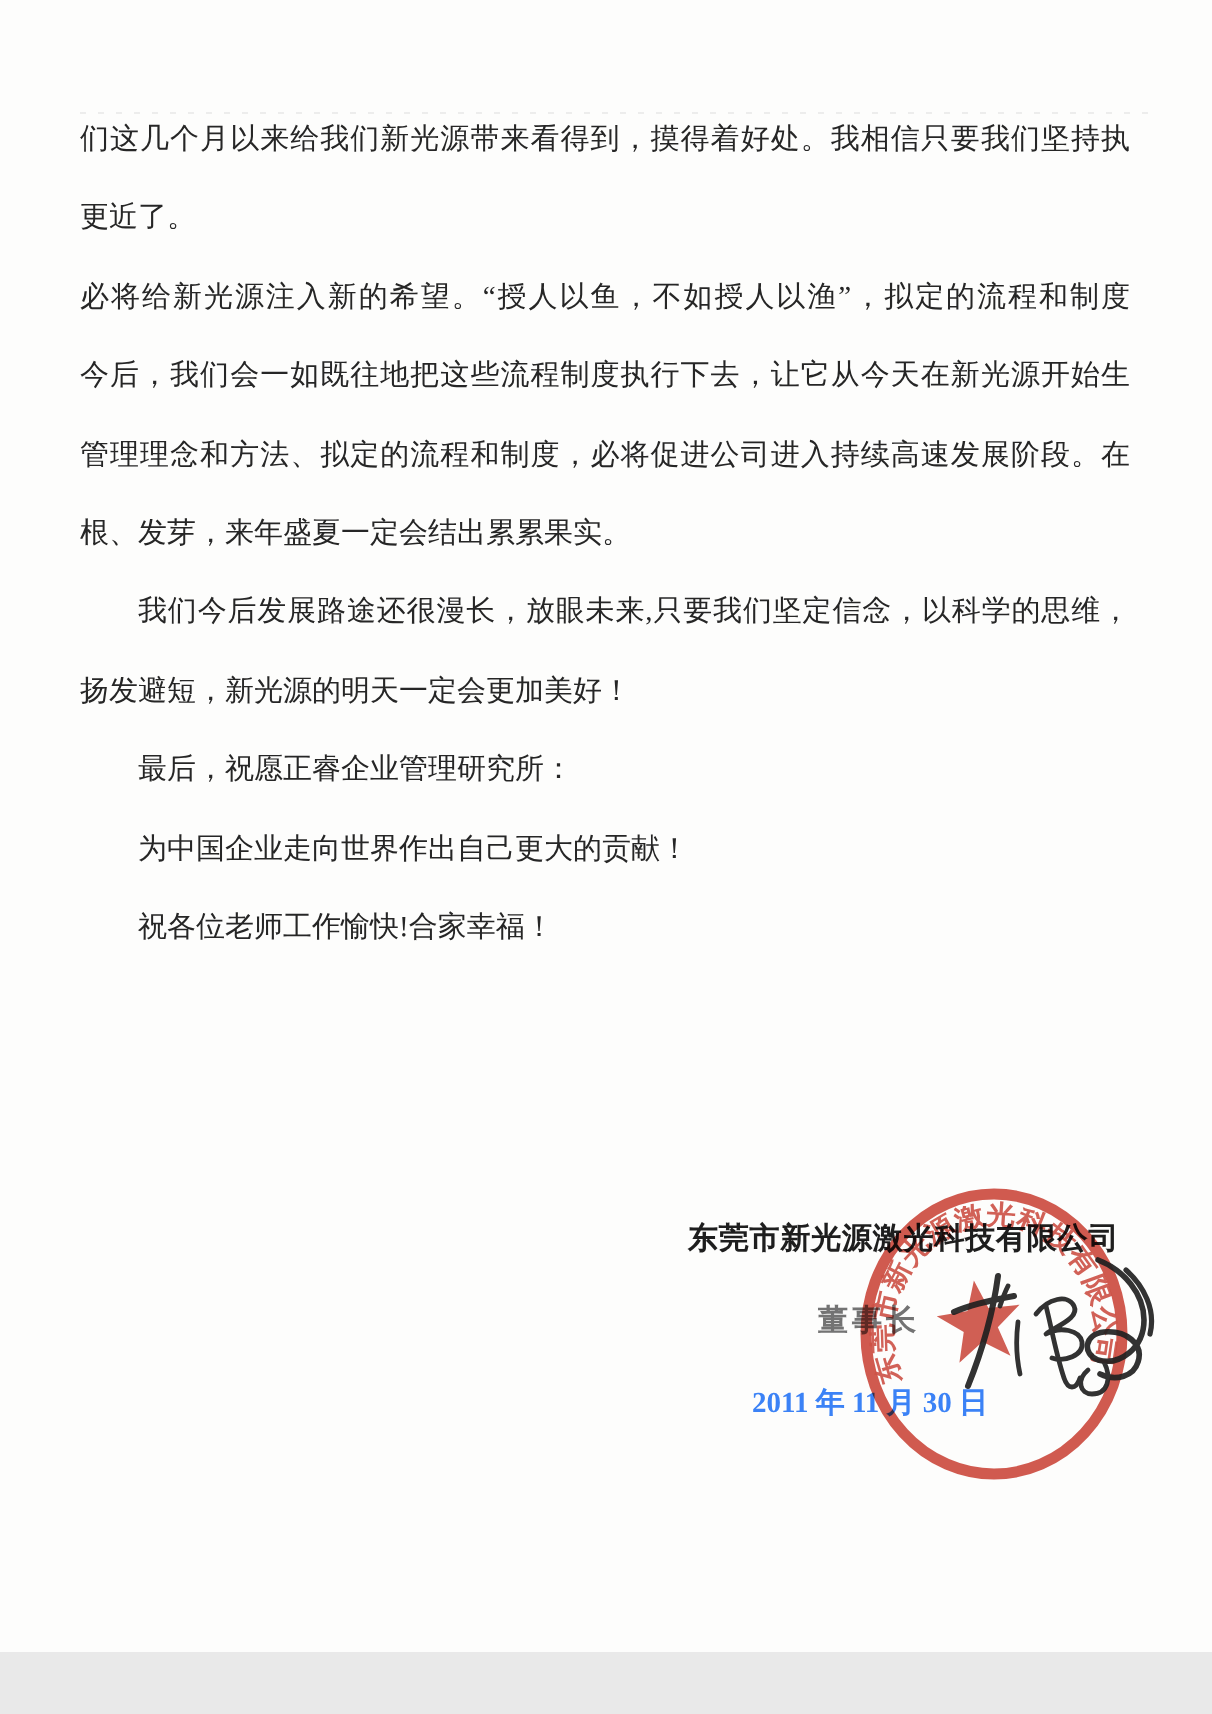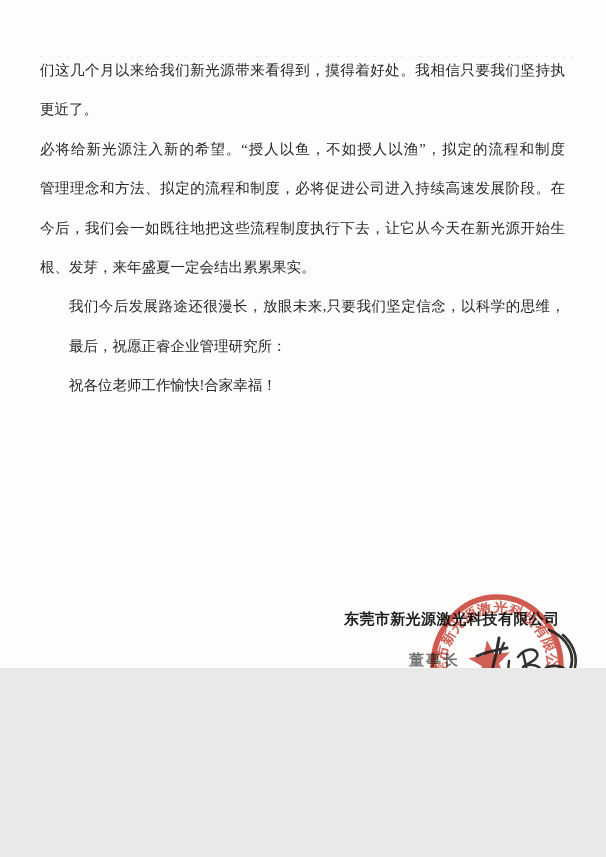--- a/index.html
+++ b/index.html
@@ -1,18 +1,18 @@
 <!DOCTYPE html>
 <html><head>
 <meta charset="utf-8">
 <style>
   html,body{margin:0;padding:0;}
   body{background:#e9e9e9;font-family:"Liberation Serif","DejaVu Serif",serif;}
   .page{
-    position:relative;width:606px;height:668px;margin:0 auto;
+    position:relative;width:606px;height:826px;margin:0 auto;
     background:#fdfdfc;overflow:hidden;color:#242424;
   }
   
   .scan-edge{position:absolute;left:40px;top:56px;width:540px;height:1px;
     background:repeating-linear-gradient(90deg,#d9d9d9 0 3px,transparent 3px 9px);
     opacity:.45;}
   
   .body-text{
     position:absolute;left:40px;top:51px;width:525px;
     font-size:14.5px;line-height:39.4px;letter-spacing:0;
@@ -43,25 +43,27 @@
 <body>
 
 <div class="page">
 
   <div class="scan-edge"></div>
 
   <div class="body-text">
     <div class="line full">们这几个月以来给我们新光源带来看得到，摸得着好处。我相信只要我们坚持执</div>
     <div class="line">更近了。</div>
     <div class="line full">必将给新光源注入新的希望。“授人以鱼，不如授人以渔”，拟定的流程和制度</div>
+    <div class="line full">今后，我们会一如既往地把这些流程制度执行下去，让它从今天在新光源开始生</div>
     <div class="line full">管理理念和方法、拟定的流程和制度，必将促进公司进入持续高速发展阶段。在</div>
-    <div class="line full">今后，我们会一如既往地把这些流程制度执行下去，让它从今天在新光源开始生</div>
     <div class="line">根、发芽，来年盛夏一定会结出累累果实。</div>
     <div class="line indent full">我们今后发展路途还很漫长，放眼未来,只要我们坚定信念，以科学的思维，</div>
+    <div class="line">扬发避短，新光源的明天一定会更加美好！</div>
     <div class="line indent">最后，祝愿正睿企业管理研究所：</div>
+    <div class="line indent">为中国企业走向世界作出自己更大的贡献！</div>
     <div class="line indent">祝各位老师工作愉快!合家幸福！</div>
   </div>
 
   <div class="sig-company">东莞市新光源激光科技有限公司</div>
   <div class="sig-title">董事长</div>
   <div class="sig-date">2011 年 11 月 30 日</div>
 
   <svg class="seal-svg" width="160" height="170" viewBox="0 0 160 170">
     <ellipse cx="80" cy="85" rx="64" ry="70" fill="none" stroke="#c8392c" stroke-width="5.5" opacity="0.95"></ellipse>
     <path id="sealArc" d="M 33.8 108.2 A 51 55 0 1 1 126.2 108.2" fill="none"></path>

